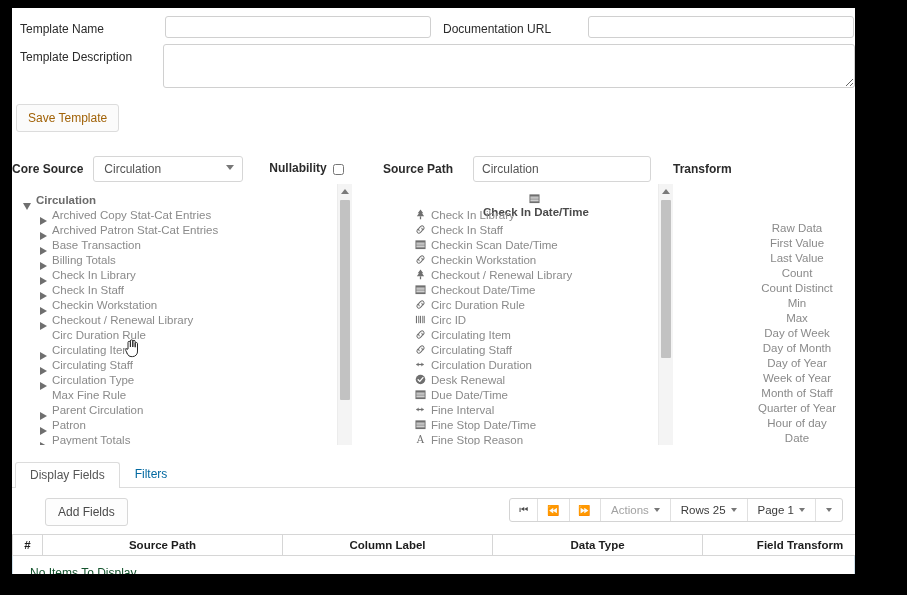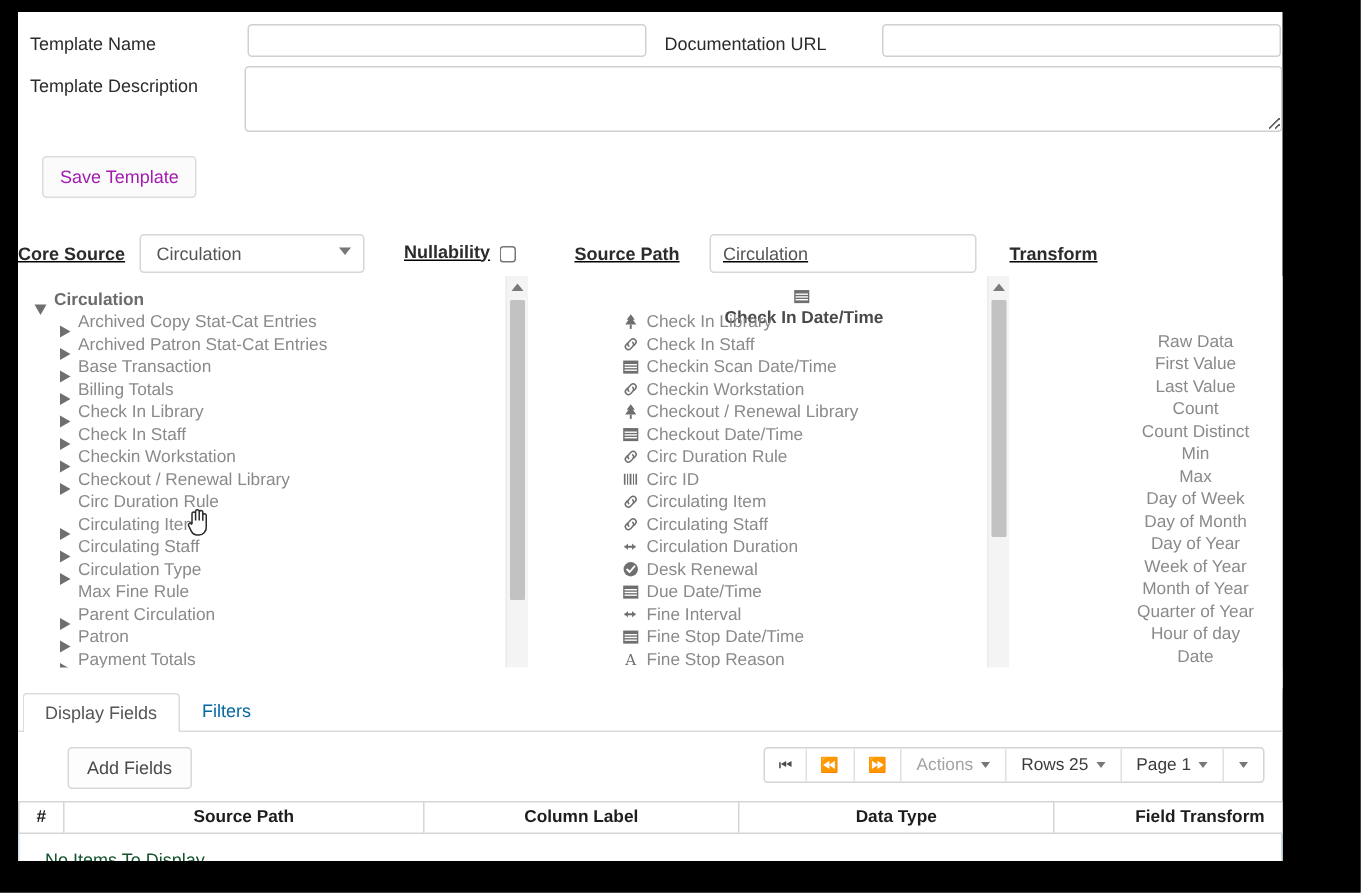--- a/index.html
+++ b/index.html
@@ -65,42 +65,41 @@
     font-size: 12px;
     padding: 4px 6px;
     color: #333;
     outline: none;
     resize: vertical;
     box-sizing: border-box;
     font-family: "Liberation Sans", sans-serif;
   }
 
   .save-btn {
-    margin: 10px 0 0 16px;
+    margin: 10px 0 0 4px;
     background: #fbfbfb;
     border: 1px solid #dcdcdc;
     border-radius: 3px;
-    color: #a21caf;
+    color: #a16207;
     font-size: 12px;
     padding: 6px 11px;
     cursor: default;
     font-family: "Liberation Sans", sans-serif;
   }
 
   
   .panes {
     position: relative;
     margin-top: 22px;
     height: 305px;
   }
   .pane {
     position: absolute;
     top: 0;
     height: 305px;
-    text-decoration: underline;
   }
   .pane-head {
     font-size: 12px;
     font-weight: bold;
     color: #2b2b2b;
     display: flex;
     align-items: center;
     height: 30px;
   }
   .pane-title { margin-right: 10px; }
@@ -669,21 +668,21 @@
             <div class="xf-item">First Value</div>
             <div class="xf-item">Last Value</div>
             <div class="xf-item">Count</div>
             <div class="xf-item">Count Distinct</div>
             <div class="xf-item">Min</div>
             <div class="xf-item">Max</div>
             <div class="xf-item">Day of Week</div>
             <div class="xf-item">Day of Month</div>
             <div class="xf-item">Day of Year</div>
             <div class="xf-item">Week of Year</div>
-            <div class="xf-item">Month of Year</div>
+            <div class="xf-item">Month of Staff</div>
             <div class="xf-item">Quarter of Year</div>
             <div class="xf-item">Hour of day</div>
             <div class="xf-item">Date</div>
             <div class="xf-item">Year + Month</div>
           </div>
         <div class="sb">
           <span class="arrow-up"></span>
           <span class="thumb" style="top:16px;height:138px;"></span>
           <span class="arrow-dn"></span>
         </div>

